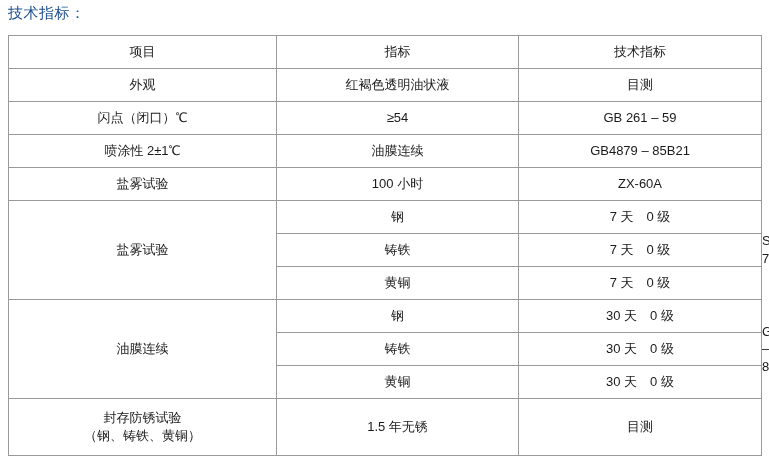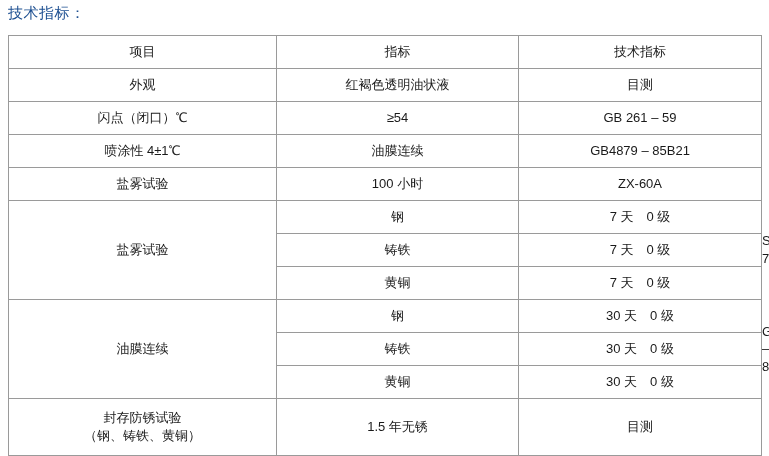--- a/index.html
+++ b/index.html
@@ -88,21 +88,21 @@
         <td>目测</td>
       </tr>
 
       <tr>
         <td>闪点（闭口）℃</td>
         <td>≥54</td>
         <td>GB 261 – 59</td>
       </tr>
 
       <tr>
-        <td>喷涂性 4±1℃</td>
+        <td>喷涂性 2±1℃</td>
         <td>油膜连续</td>
         <td>GB4879 – 85B21</td>
       </tr>
 
       <tr>
         <td>盐雾试验</td>
         <td>100 小时</td>
         <td>ZX-60A</td>
       </tr>
 

